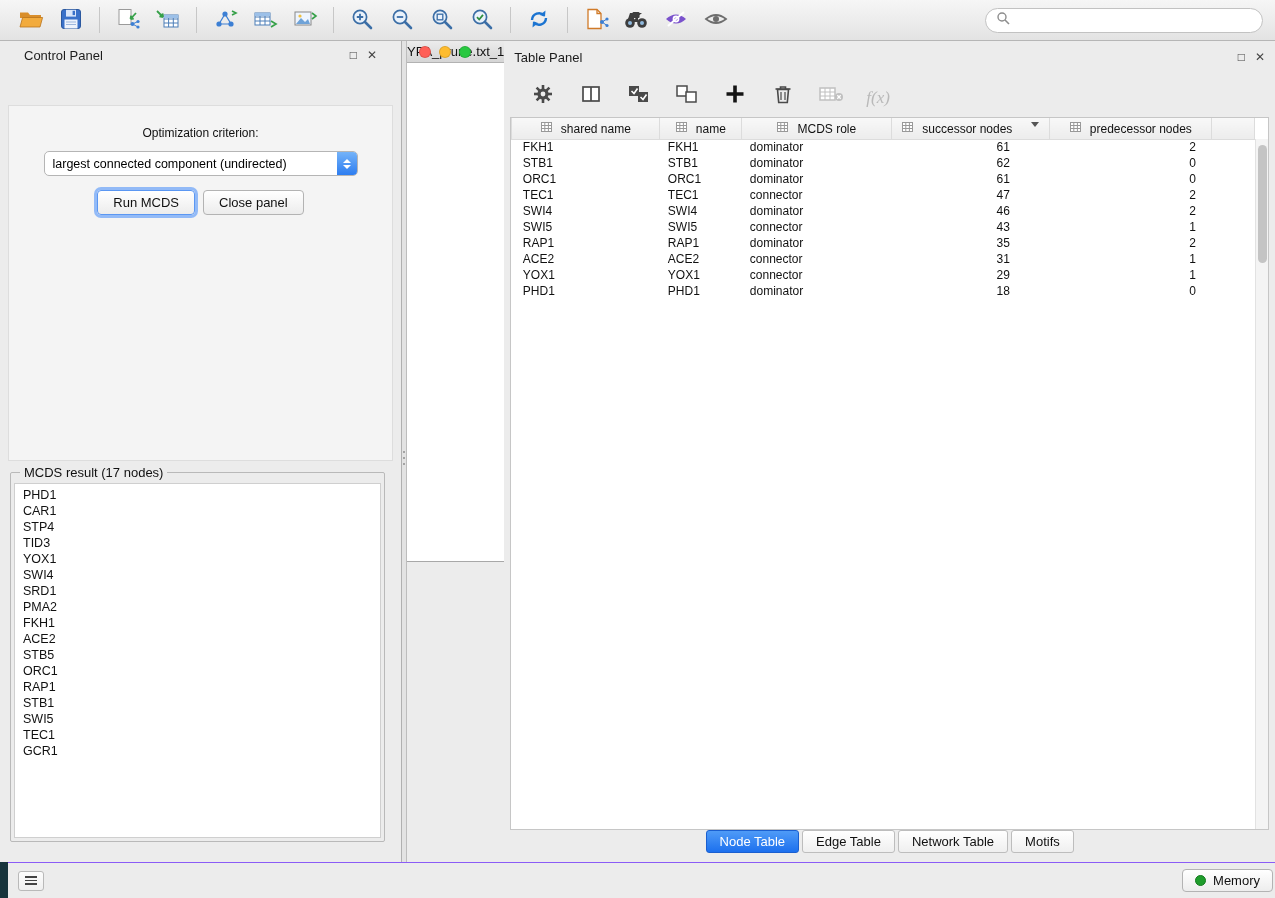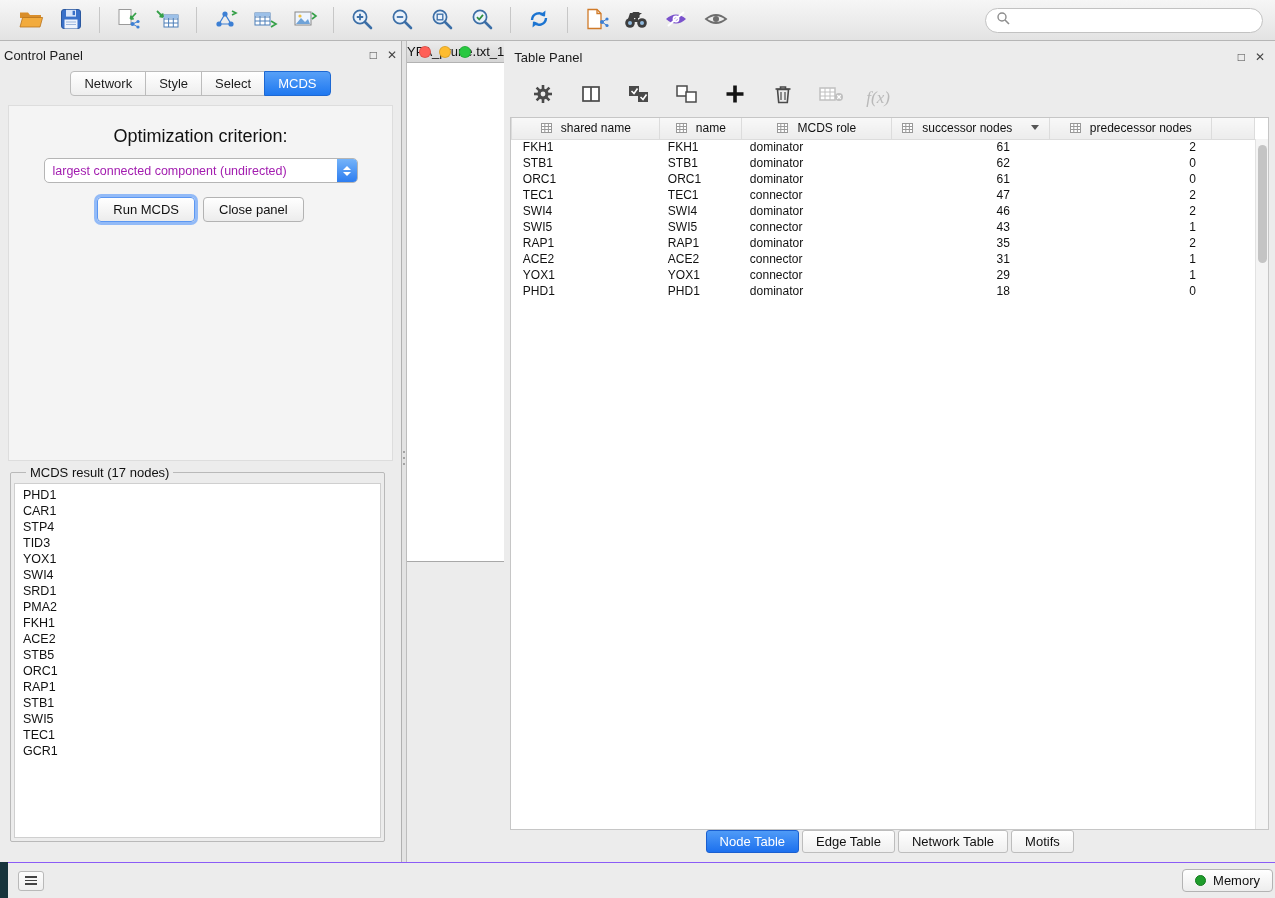--- a/index.html
+++ b/index.html
@@ -11,42 +11,42 @@
   .toolbar{position:absolute;left:0;top:0;width:100%;height:41px;background:linear-gradient(#f6f6f6,#e3e3e3);
     border-bottom:1px solid #b6b6b6;display:flex;align-items:center;padding:0 12px;gap:2px}
   .tbtn{width:38px;height:32px;border:none;background:transparent;display:flex;align-items:center;justify-content:center;border-radius:4px}
   .tsep{width:1px;height:26px;background:#c7c7c7;margin:0 7px}
   .searchbox{margin-left:auto;width:278px;height:25px;background:#fff;border:1px solid #c2c2c2;border-radius:13px;
     display:flex;align-items:center;padding:0 10px;gap:6px}
   .searchbox input{border:none;outline:none;flex:1;font-size:12px;font-family:"Liberation Sans",sans-serif;background:transparent}
 
   
   .control-panel{position:absolute;left:0;top:41px;width:402px;bottom:36px;background:#ececec;border-right:1px solid #b0b0b0}
-  .panel-titlebar{height:28px;display:flex;align-items:center;padding:0 4px;font-size:13px;color:#1c1c1c}
+  .panel-titlebar{height:28px;display:flex;align-items:center;padding:0 24px;font-size:13px;color:#1c1c1c}
   .win-ctrls{margin-left:auto;display:flex;gap:10px;color:#444;font-size:12px}
   .win-ctrls span{cursor:default}
   .cp-tabs{display:flex;justify-content:center;margin-top:2px}
   .cp-tab{padding:4px 13px;font-size:13px;color:#1c1c1c;background:linear-gradient(#ffffff,#eeeeee);
     border:1px solid #bcbcbc;margin-left:-1px}
   .cp-tab:first-child{border-radius:4px 0 0 4px;margin-left:0}
   .cp-tab.active{background:linear-gradient(#57a0f7,#1f78f0);color:#fff;border-color:#1d68d2;border-radius:0 4px 4px 0}
   .tab-content{position:absolute;left:8px;right:8px;top:64px;height:356px;background:#f4f4f4;border:1px solid #ddd}
-  .opt-label{text-align:center;margin-top:20px;font-size:18px;color:#111}
+  .opt-label{text-align:center;margin-top:20px;font-size:12px;color:#111}
   .select-row{margin:11px auto 0;width:314px;height:25px;display:flex;border:1px solid #b5b5b5;border-radius:5px;background:#fff;overflow:hidden}
-  .select-text{flex:1;font-size:12.5px;display:flex;align-items:center;padding:0 8px;color:#a21caf;white-space:nowrap}
+  .select-text{flex:1;font-size:12.5px;display:flex;align-items:center;padding:0 8px;color:#000000;white-space:nowrap}
   .select-cap{width:20px;background:linear-gradient(#74b3f9,#2d7df0);display:flex;flex-direction:column;align-items:center;justify-content:center;gap:2px}
   .select-cap i{display:block;width:0;height:0;border-left:4px solid transparent;border-right:4px solid transparent}
   .select-cap .up{border-bottom:4px solid #fff}
   .select-cap .dn{border-top:4px solid #fff}
   .btn-row{display:flex;justify-content:center;gap:8px;margin-top:14px}
   .btn{height:25px;padding:0 15px;font-size:13px;color:#111;background:linear-gradient(#ffffff,#ececec);
     border:1px solid #b3b3b3;border-radius:4px}
   .btn.focused{box-shadow:0 0 0 3px rgba(66,139,250,.55);border-color:#5b97f2}
   fieldset.mcds{position:absolute;left:10px;right:16px;top:424px;bottom:20px;border:1px solid #b9b9b9;border-radius:2px;padding:3px}
-  fieldset.mcds legend{font-size:13px;color:#111;padding:0 4px;margin-left:12px}
+  fieldset.mcds legend{font-size:13px;color:#111;padding:0 4px;margin-left:6px}
   .mcds-list{width:100%;height:100%;background:#fff;border:1px solid #cfcfcf;overflow:hidden;padding:3px 0 0 8px;list-style:none}
   .mcds-list li{font-size:12.5px;line-height:16px;color:#111}
 
   
   .vdivider{position:absolute;left:402px;top:41px;width:5px;bottom:36px;background:#e3e3e3;border-right:1px solid #bdbdbd}
   .vdivider .grip{position:absolute;left:1px;top:410px;width:2px;height:2px;border-radius:50%;background:#8f8f8f;
     box-shadow:0 6px 0 #8f8f8f,0 12px 0 #8f8f8f}
 
   
   .right-pane{position:absolute;left:407px;top:41px;right:0;bottom:36px;display:flex;flex-direction:row;background:#ececec}
@@ -60,21 +60,21 @@
   
   .table-panel{flex:1;display:flex;flex-direction:column;background:#ececec}
   .tp-titlebar{height:24px;display:flex;align-items:center;padding:16px 10px;font-size:13px;color:#1c1c1c}
   .tp-toolbar{height:44px;display:flex;align-items:center;gap:22px;padding:0 26px}
   .tp-ibtn{border:none;background:transparent;display:flex;align-items:flex-end;justify-content:center;width:26px;height:26px}
   .fx{font-family:"Liberation Serif",serif;font-style:italic;font-size:17px;color:#b9b9b9}
   .tp-table-wrap{flex:1;margin:0 6px;background:#fff;border:1px solid #c6c6c6;position:relative;overflow:hidden}
   table{width:calc(100% - 13px);border-collapse:collapse;table-layout:fixed;font-size:12px;color:#111}
   thead th{height:21px;background:linear-gradient(#f8f8f8,#ececec);border:1px solid #dcdcdc;border-top:none;
     font-weight:normal;font-size:12px;text-align:center;white-space:nowrap;overflow:hidden}
-  thead th .hwrap{display:inline-flex;align-items:center;gap:9px}
+  thead th .hwrap{display:inline-flex;gap:9px}
   tbody td{height:16px;padding:0 8px;white-space:nowrap;overflow:hidden}
   tbody td.first{padding-left:11px}
   tbody td.num{text-align:right}
   td.succ{padding-right:40px}
   td.pred{padding-right:16px}
   .sort-chev{display:inline-block;width:0;height:0;border-left:4px solid transparent;border-right:4px solid transparent;border-top:5px solid #555;margin-left:10px}
   .vscroll{position:absolute;right:0;top:21px;bottom:0;width:13px;background:#f4f4f4;border-left:1px solid #e2e2e2}
   .vthumb{position:absolute;top:6px;left:2px;width:9px;height:118px;border-radius:5px;background:#c4c4c4}
   .tp-tabs{height:32px;display:flex;align-items:flex-start;justify-content:center;gap:3px}
   .tp-tab{padding:3px 13px;font-size:13px;color:#111;background:linear-gradient(#ffffff,#efefef);border:1px solid #bdbdbd;border-radius:3px}
@@ -239,26 +239,20 @@
     </div>
   </div>
 
   <div class="control-panel">
     <div class="panel-titlebar">
       <span>Control Panel</span>
       <span class="win-ctrls">
         <span>□</span>
         <span>✕</span>
       </span>
-    </div>
-    <div class="cp-tabs">
-      <button class="cp-tab">Network</button>
-      <button class="cp-tab">Style</button>
-      <button class="cp-tab">Select</button>
-      <button class="cp-tab active">MCDS</button>
     </div>
     <div class="tab-content">
       <div class="opt-label">Optimization criterion:</div>
       <div class="select-row">
         <span class="select-text">largest connected component (undirected)</span>
         <span class="select-cap">
             <i class="up"></i>
             <i class="dn"></i>
           </span>
       </div>

